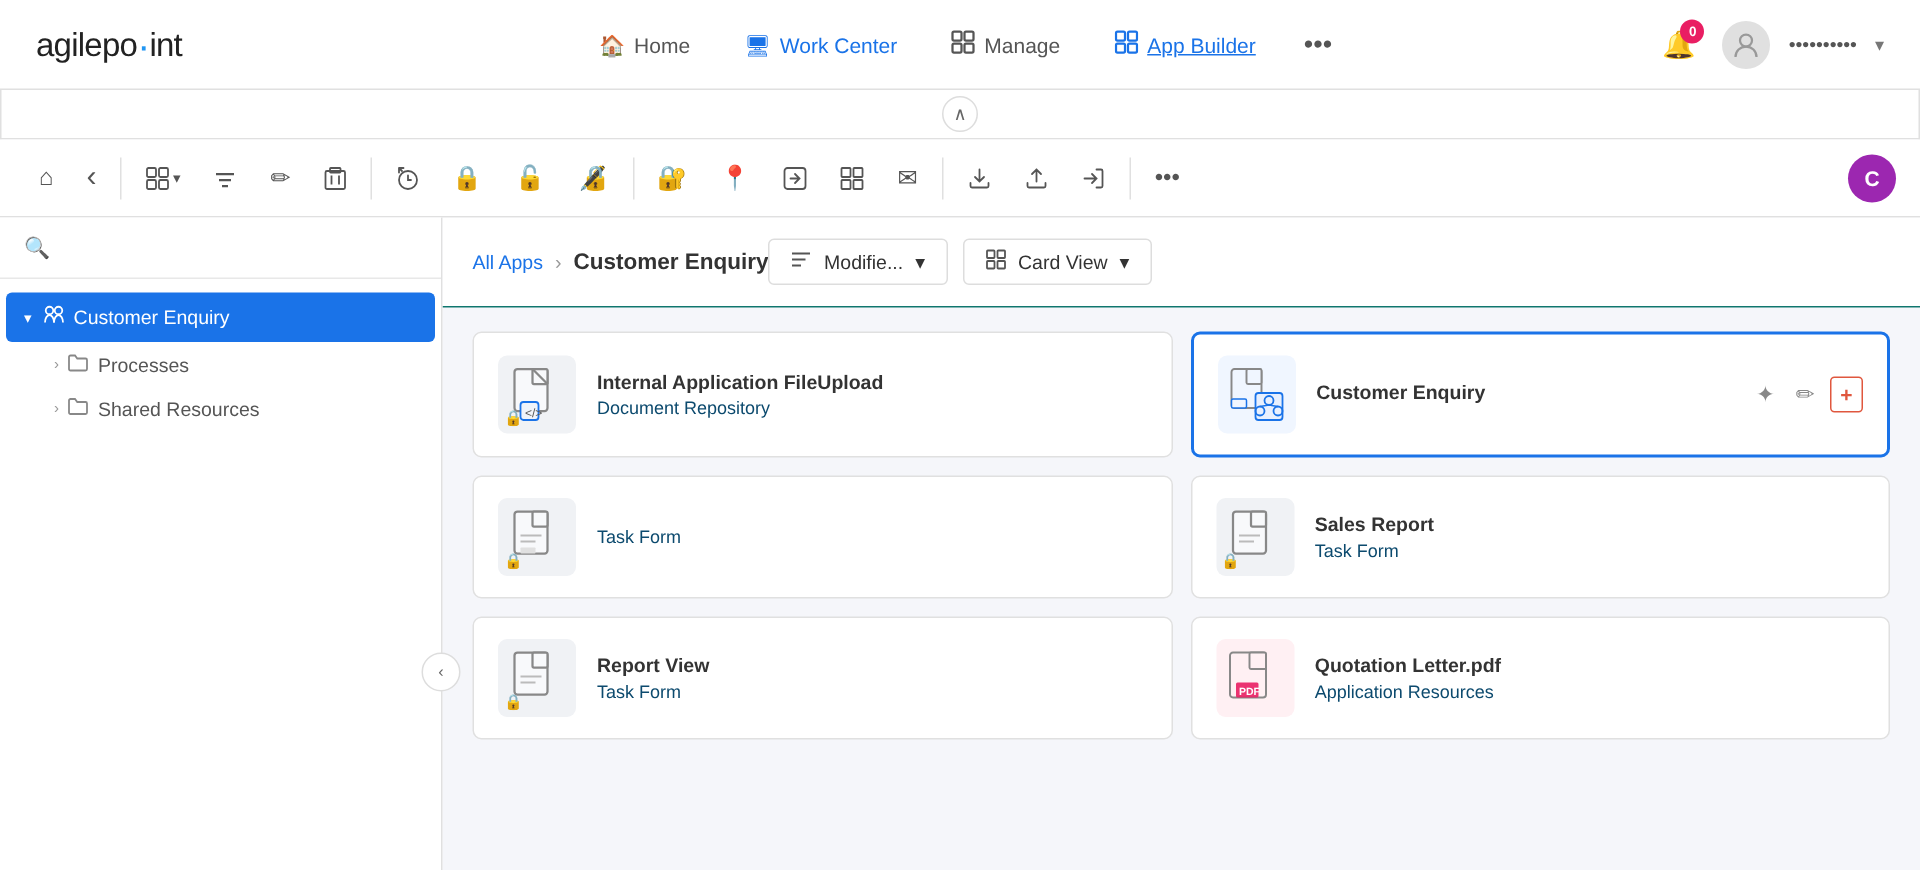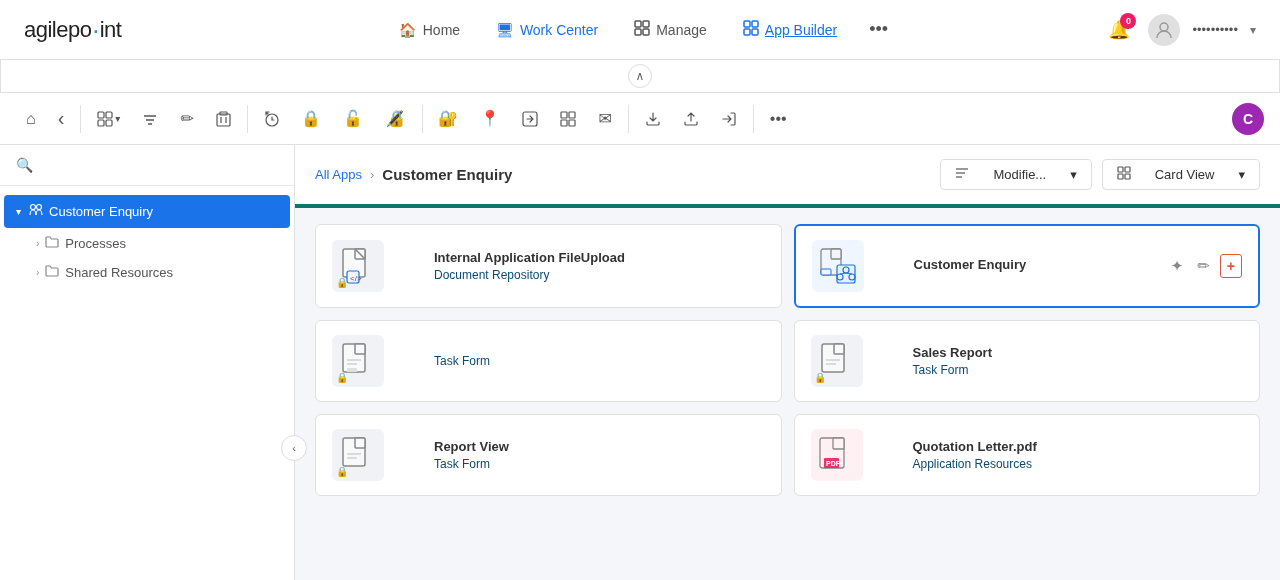--- a/index.html
+++ b/index.html
@@ -97,31 +97,31 @@
     
     .sidebar-collapse {
       position: relative;
     }
 
     
     .content-area { flex: 1; overflow-y: auto; padding: 0; }
 
     
     .content-header {
-      display: flex; align-items: center; justify-content: space-between;
-      padding: 14px 20px; background: #fff; border-bottom: 4px solid #0f766e;
+      display: flex; align-items: center; 
+      padding: 14px 20px; background: #fff; border-bottom: 1px solid #0f766e;
       position: sticky; top: 0; z-index: 5;
     }
     .breadcrumb { display: flex; align-items: center; gap: 8px; font-size: 13px; }
     .breadcrumb-link { color: #1a73e8; cursor: pointer; }
     .breadcrumb-sep { color: #999; }
     .breadcrumb-current { font-weight: 600; color: #333; font-size: 15px; }
     .header-right { display: flex; gap: 10px; }
     .filter-btn {
-      display: flex; align-items: center; gap: 24px; padding: 6px 14px;
+      display: flex; align-items: center; gap: 8px; padding: 6px 14px;
       border: 1px solid #ddd; border-radius: 4px; background: #fff;
       cursor: pointer; font-size: 13px; color: #333;
     }
 
     
     .card-grid {
       display: grid; grid-template-columns: 1fr 1fr;
       gap: 12px; padding: 16px 20px;
     }
     .card {
@@ -131,21 +131,21 @@
     }
     .card.selected { border: 2px solid #1a73e8; }
     .card-icon {
       width: 52px; height: 52px; background: #f0f2f5; border-radius: 6px;
       display: flex; align-items: center; justify-content: center; flex-shrink: 0;
       font-size: 22px; color: #555; position: relative;
     }
     .card-icon .lock-badge {
       position: absolute; bottom: 4px; left: 4px; font-size: 10px; color: #888;
     }
-    .card-info { flex: 1; margin-left: 36px; }
+    .card-info { flex: 1; }
     .card-title { font-weight: 600; font-size: 13px; color: #333; margin-bottom: 3px; }
     .card-subtitle { font-size: 12px; color: #0c4a6e; }
     .card-actions {
       display: flex; gap: 6px; align-items: center;
     }
     .card-action-btn {
       background: none; border: none; cursor: pointer; padding: 4px;
       color: #888; font-size: 15px;
     }
     .card-add-btn {

